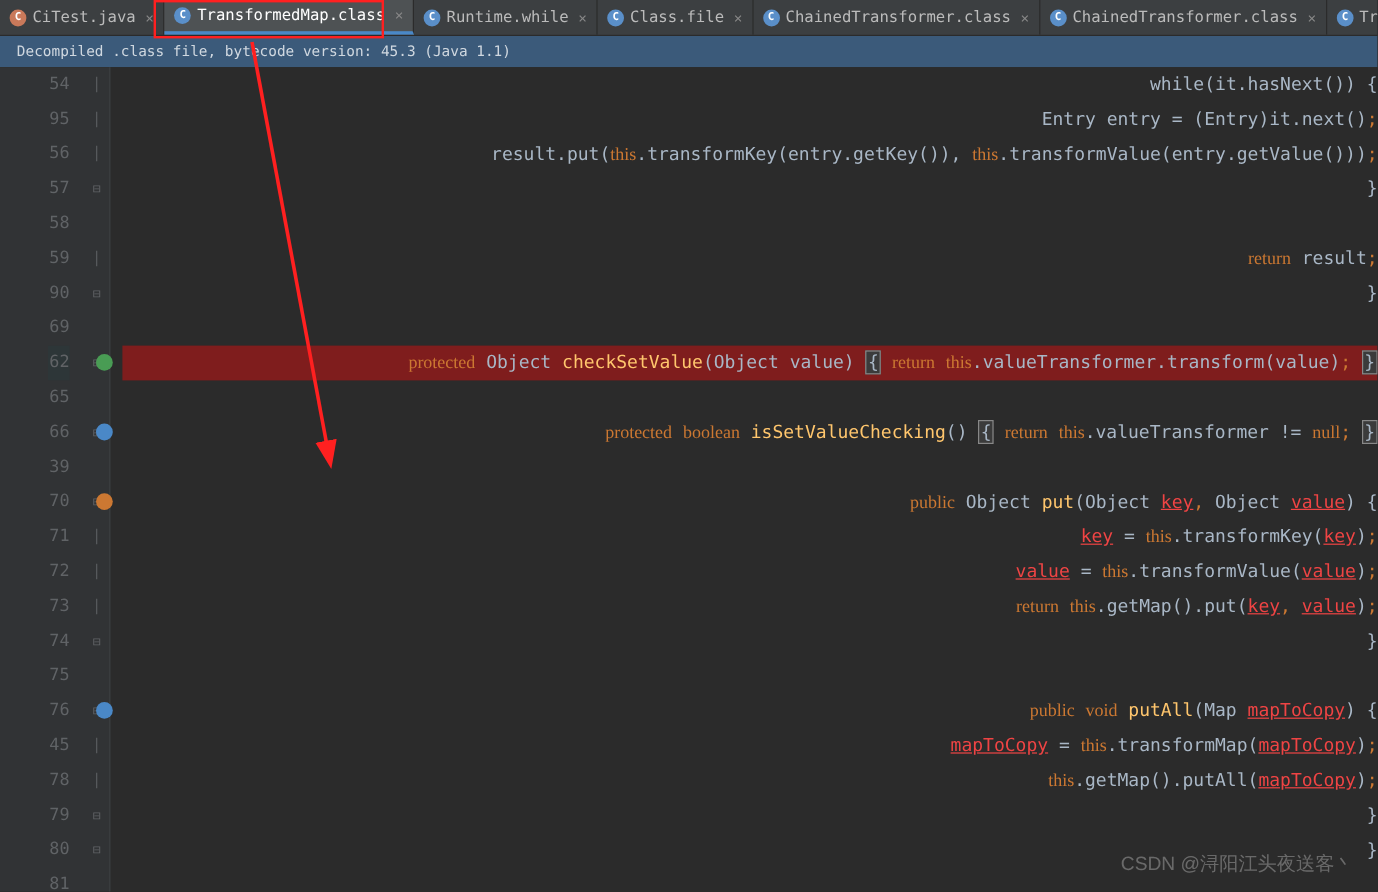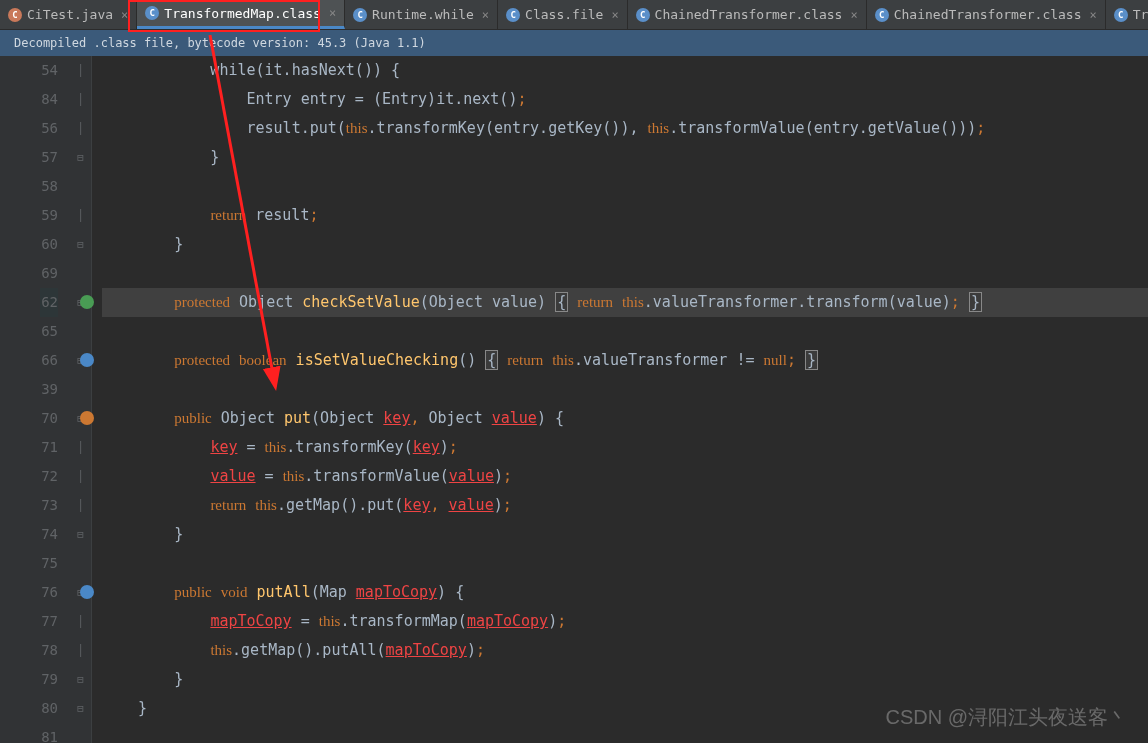--- a/index.html
+++ b/index.html
@@ -103,52 +103,52 @@
   font-size: 11px;
 }
 .code {
   flex: 1;
   padding-left: 10px;
   font-size: 15px;
   line-height: 29px;
   white-space: pre;
   font-family: 'Consolas', 'Monaco', monospace;
 }
-.code-line { height: 29px; }
+.code-line { height: 29px; text-align: right; }
 .kw { color: #cc7832; font-family: Liberation Serif, serif; }
 .method { color: #ffc66d; }
 .param { color: #ef4444; text-decoration: underline; }
 .punct { color: #cc7832; }
 .brace-hl { background: #3b3b3b; border: 1px solid #888; padding: 0 1px; }
 .watermark {
   position: absolute;
   bottom: 12px;
   right: 20px;
   color: rgba(200,200,200,0.4);
-  font-size: 20px;
+  font-size: 16px;
   font-family: sans-serif;
 }
 .annotation-box {
   position: absolute;
   left: 128px;
   top: 0px;
   width: 192px;
   height: 32px;
   border: 2px solid #ff2020;
   pointer-events: none;
   z-index: 10;
 }
 .arrow-svg {
   position: absolute;
   left: 180px;
   top: 30px;
   pointer-events: none;
   z-index: 10;
 }
-.hl-line62 { background: #404040; }
+.hl-line62 { background: #7f1d1d; }
 .gutter-line.hl { background: #2d3638; }
 </style>
 </head>
 <body>
 
 <div class="tabs-bar" id="tabs-bar">
     <div class="tab">
       <span class="icon-circle icon-java orange">C</span>
       <span>CiTest.java</span>
       <span class="close">×</span>
@@ -182,39 +182,39 @@
       <span class="icon-circle icon-class">C</span>
       <span>Transformer.class</span>
     </div>
   </div>
 
 <div class="info-bar">Decompiled .class file, bytecode version: 45.3 (Java 1.1)</div>
 
 <div class="editor-wrap">
   <div class="gutter" id="gutter">
       <div class="gutter-line">54</div>
-      <div class="gutter-line">84</div>
+      <div class="gutter-line">95</div>
       <div class="gutter-line">56</div>
       <div class="gutter-line">57</div>
       <div class="gutter-line">58</div>
       <div class="gutter-line">59</div>
-      <div class="gutter-line">60</div>
+      <div class="gutter-line">90</div>
       <div class="gutter-line">69</div>
       <div class="gutter-line hl">62<span class="gutter-mark green"></span></div>
       <div class="gutter-line">65</div>
       <div class="gutter-line">66<span class="gutter-mark blue"></span></div>
       <div class="gutter-line">39</div>
       <div class="gutter-line">70<span class="gutter-mark orange"></span></div>
       <div class="gutter-line">71</div>
       <div class="gutter-line">72</div>
       <div class="gutter-line">73</div>
       <div class="gutter-line">74</div>
       <div class="gutter-line">75</div>
       <div class="gutter-line">76<span class="gutter-mark blue"></span></div>
-      <div class="gutter-line">77</div>
+      <div class="gutter-line">45</div>
       <div class="gutter-line">78</div>
       <div class="gutter-line">79</div>
       <div class="gutter-line">80</div>
       <div class="gutter-line">81</div>
     </div>
   <div class="fold-col" id="foldcol">
       <div class="fold-mark">│</div>
       <div class="fold-mark">│</div>
       <div class="fold-mark">│</div>
       <div class="fold-mark">⊟</div>

